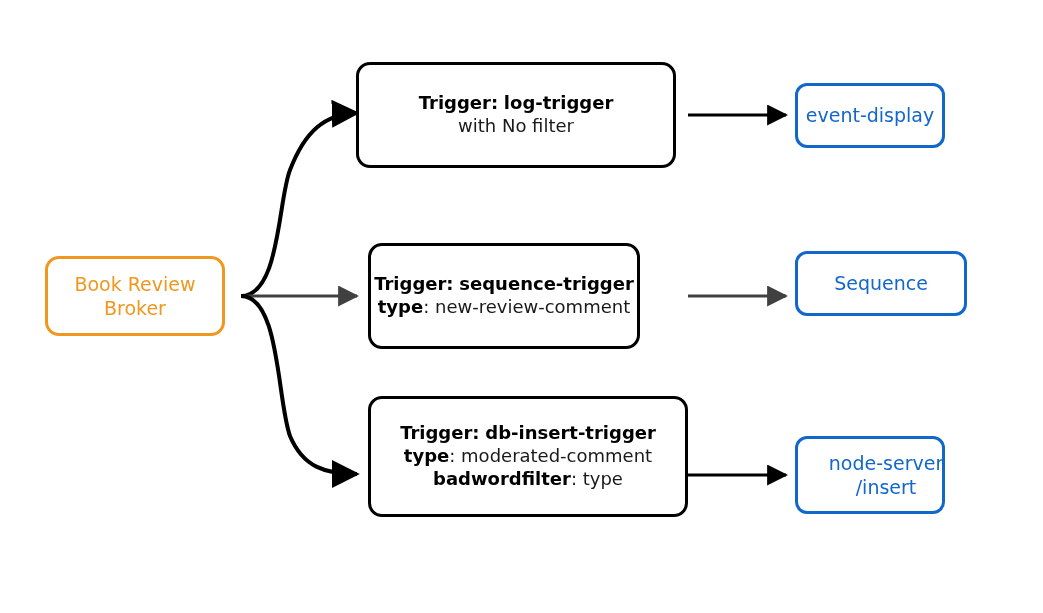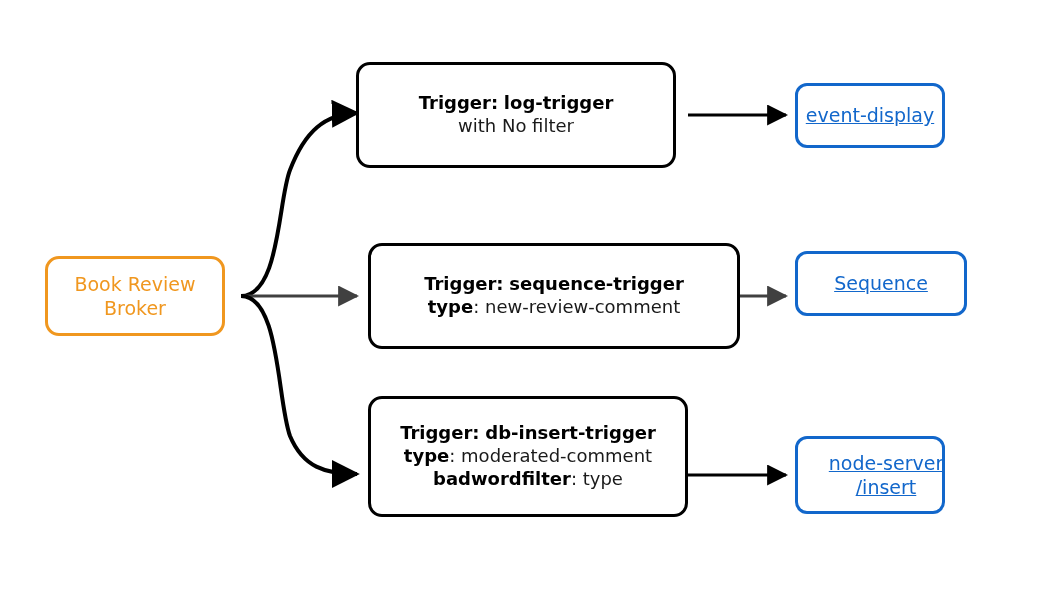--- a/index.html
+++ b/index.html
@@ -56,21 +56,21 @@
   .node-trigger .line { white-space: nowrap; }
   .node-trigger .line b { font-weight: 700; color: #000000; }
 
   
   .node-target {
     border: 3px solid #1267cb;
     border-radius: 12px;
     color: #1267cb;
     font-size: 19px;
   }
-  .node-target .line { white-space: nowrap; text-decoration: underline; }
+  .node-target .line { white-space: nowrap; }
 </style>
 </head>
 <body>
 
 <div id="canvas">
 
   <svg id="edges" viewBox="0 0 1043 613" xmlns="http://www.w3.org/2000/svg">
     <defs>
       <marker id="arrow-black" viewBox="0 0 10 10" refX="9" refY="5" markerWidth="7" markerHeight="7" orient="auto-start-reverse">
         <path d="M 0 0 L 10 5 L 0 10 z" fill="#000000"></path>
@@ -101,21 +101,21 @@
   <div class="node node-trigger" style="left:356px; top:62px; width:320px; height:106px;">
     <div class="line">
       <b>Trigger:</b>
       <b>log-trigger</b>
     </div>
     <div class="line">
       <span>with No filter</span>
     </div>
   </div>
 
-  <div class="node node-trigger" style="left:368px; top:243px; width:372px; height:106px;">
+  <div class="node node-trigger" style="left:368px; top:243px; width:272px; height:106px;">
     <div class="line">
       <b>Trigger:</b>
       <b>sequence-trigger</b>
     </div>
     <div class="line">
       <b>type</b><span>: new-review-comment</span>
     </div>
   </div>
 
   <div class="node node-trigger" style="left:368px; top:396px; width:320px; height:121px;">

